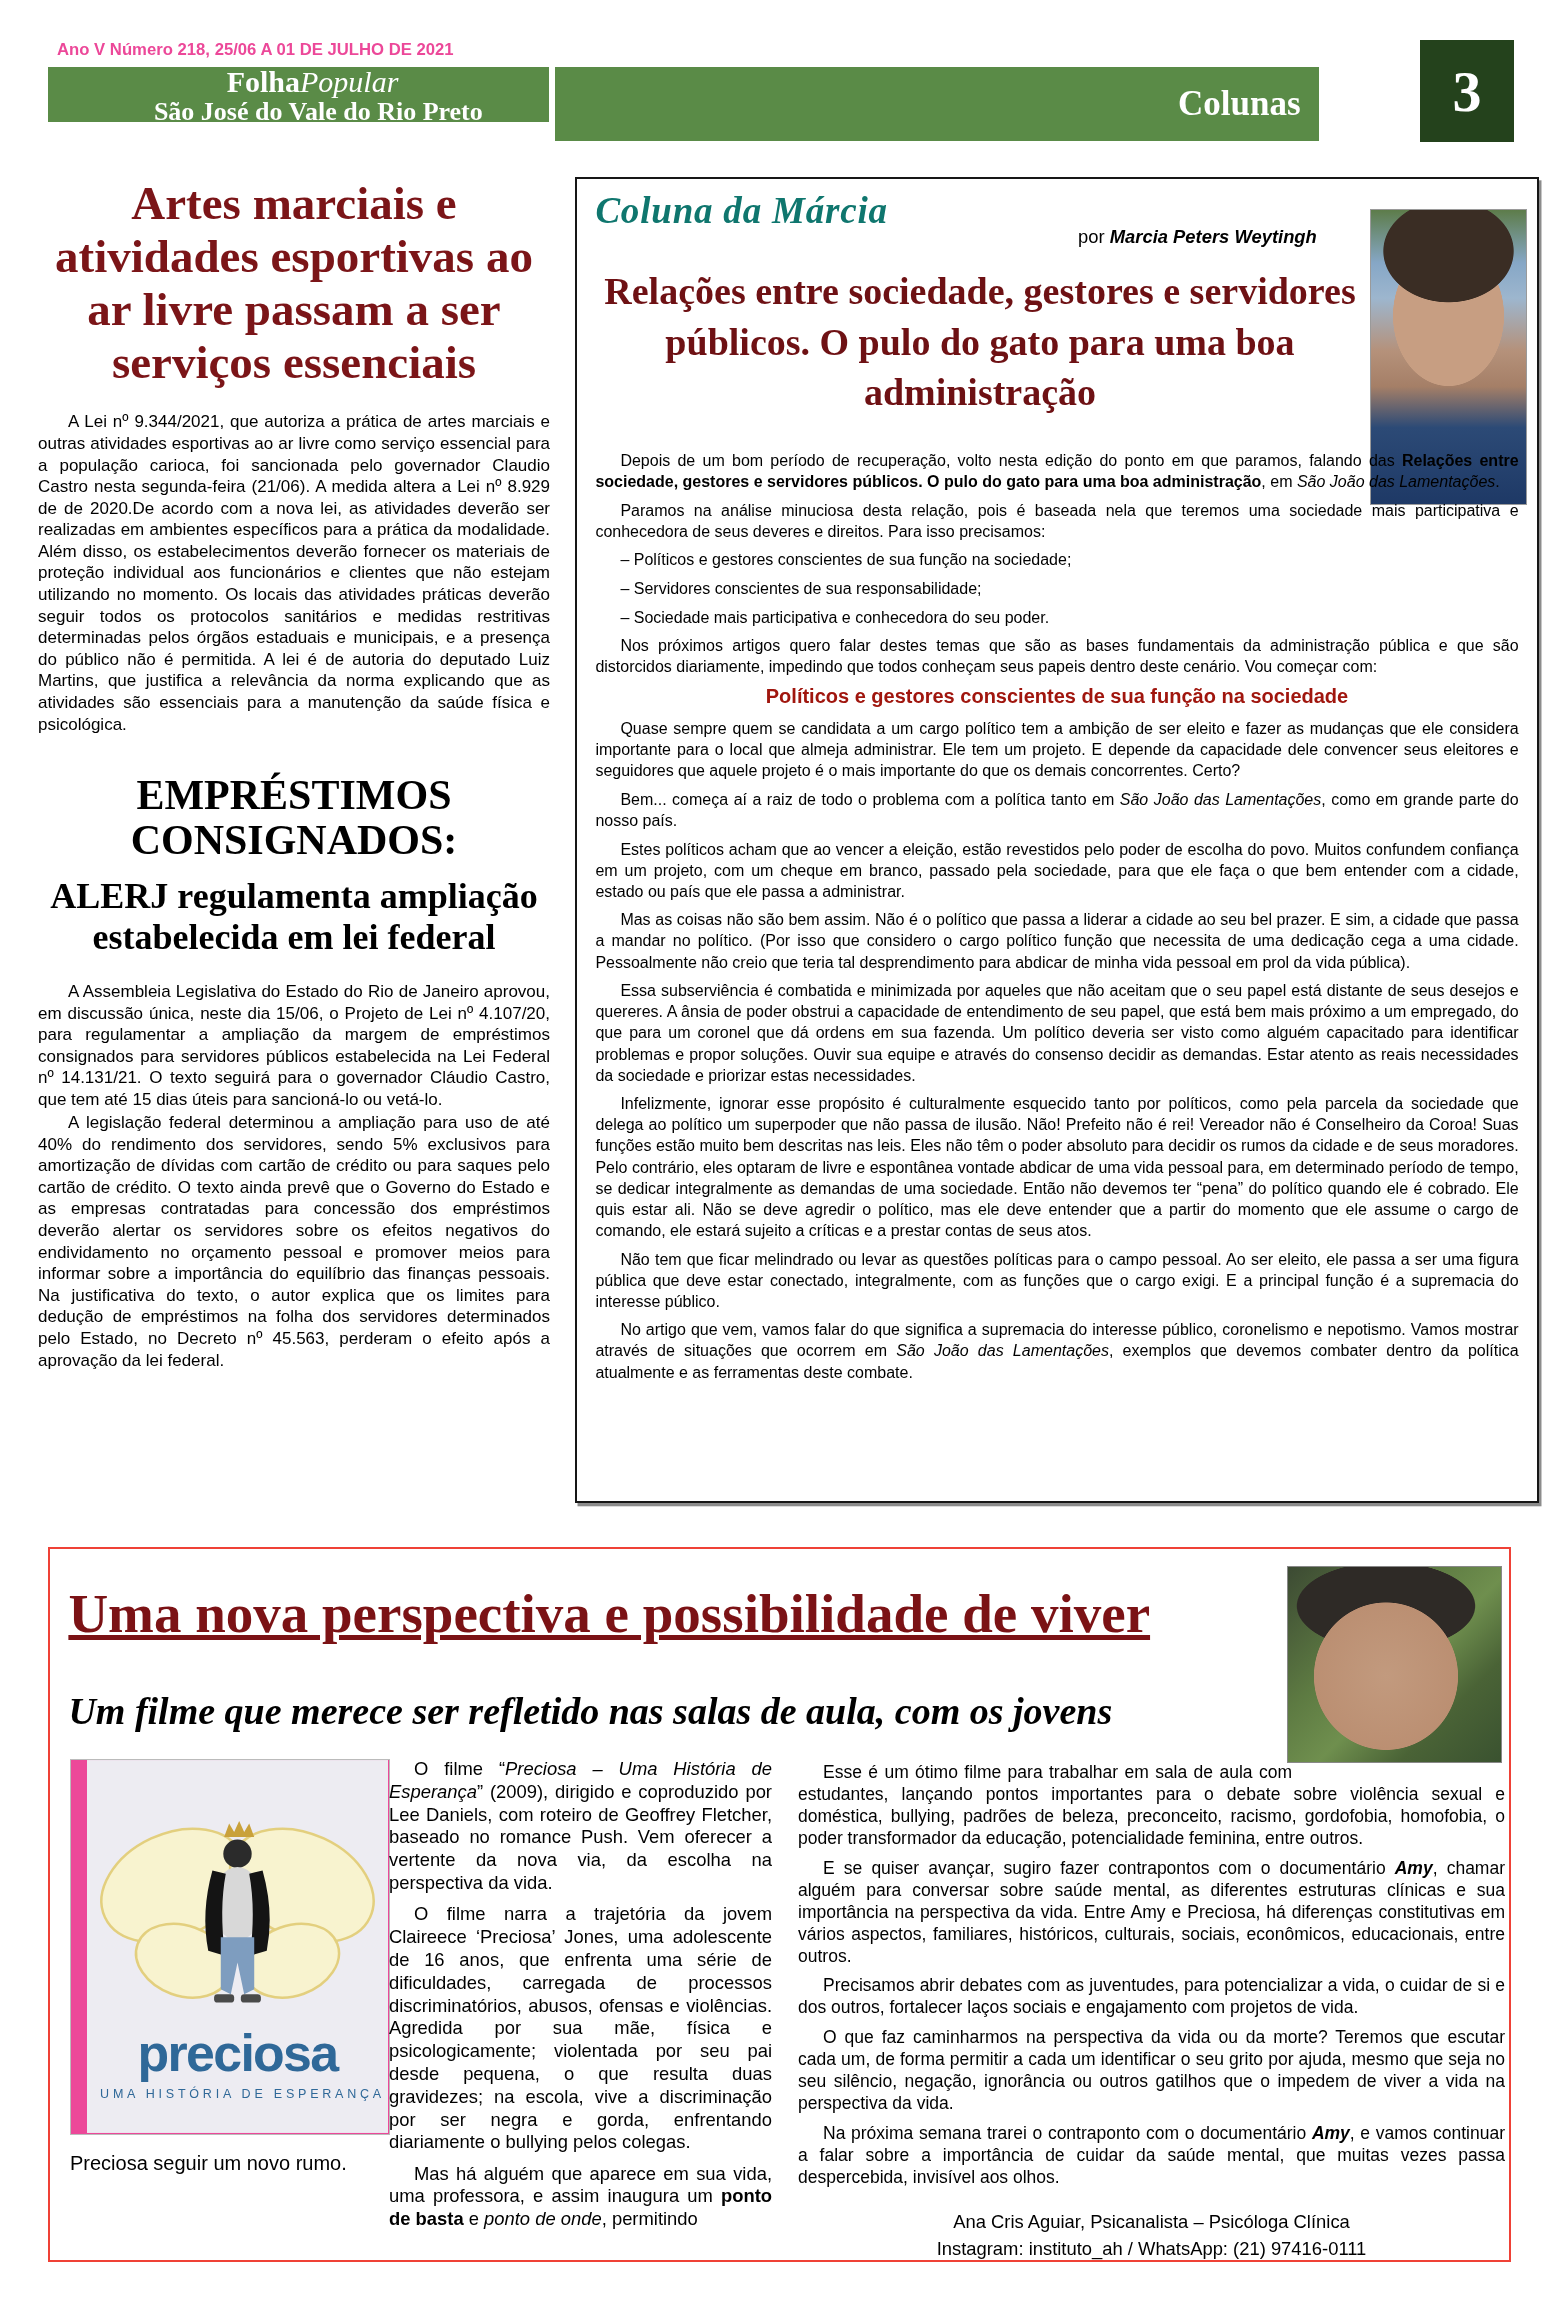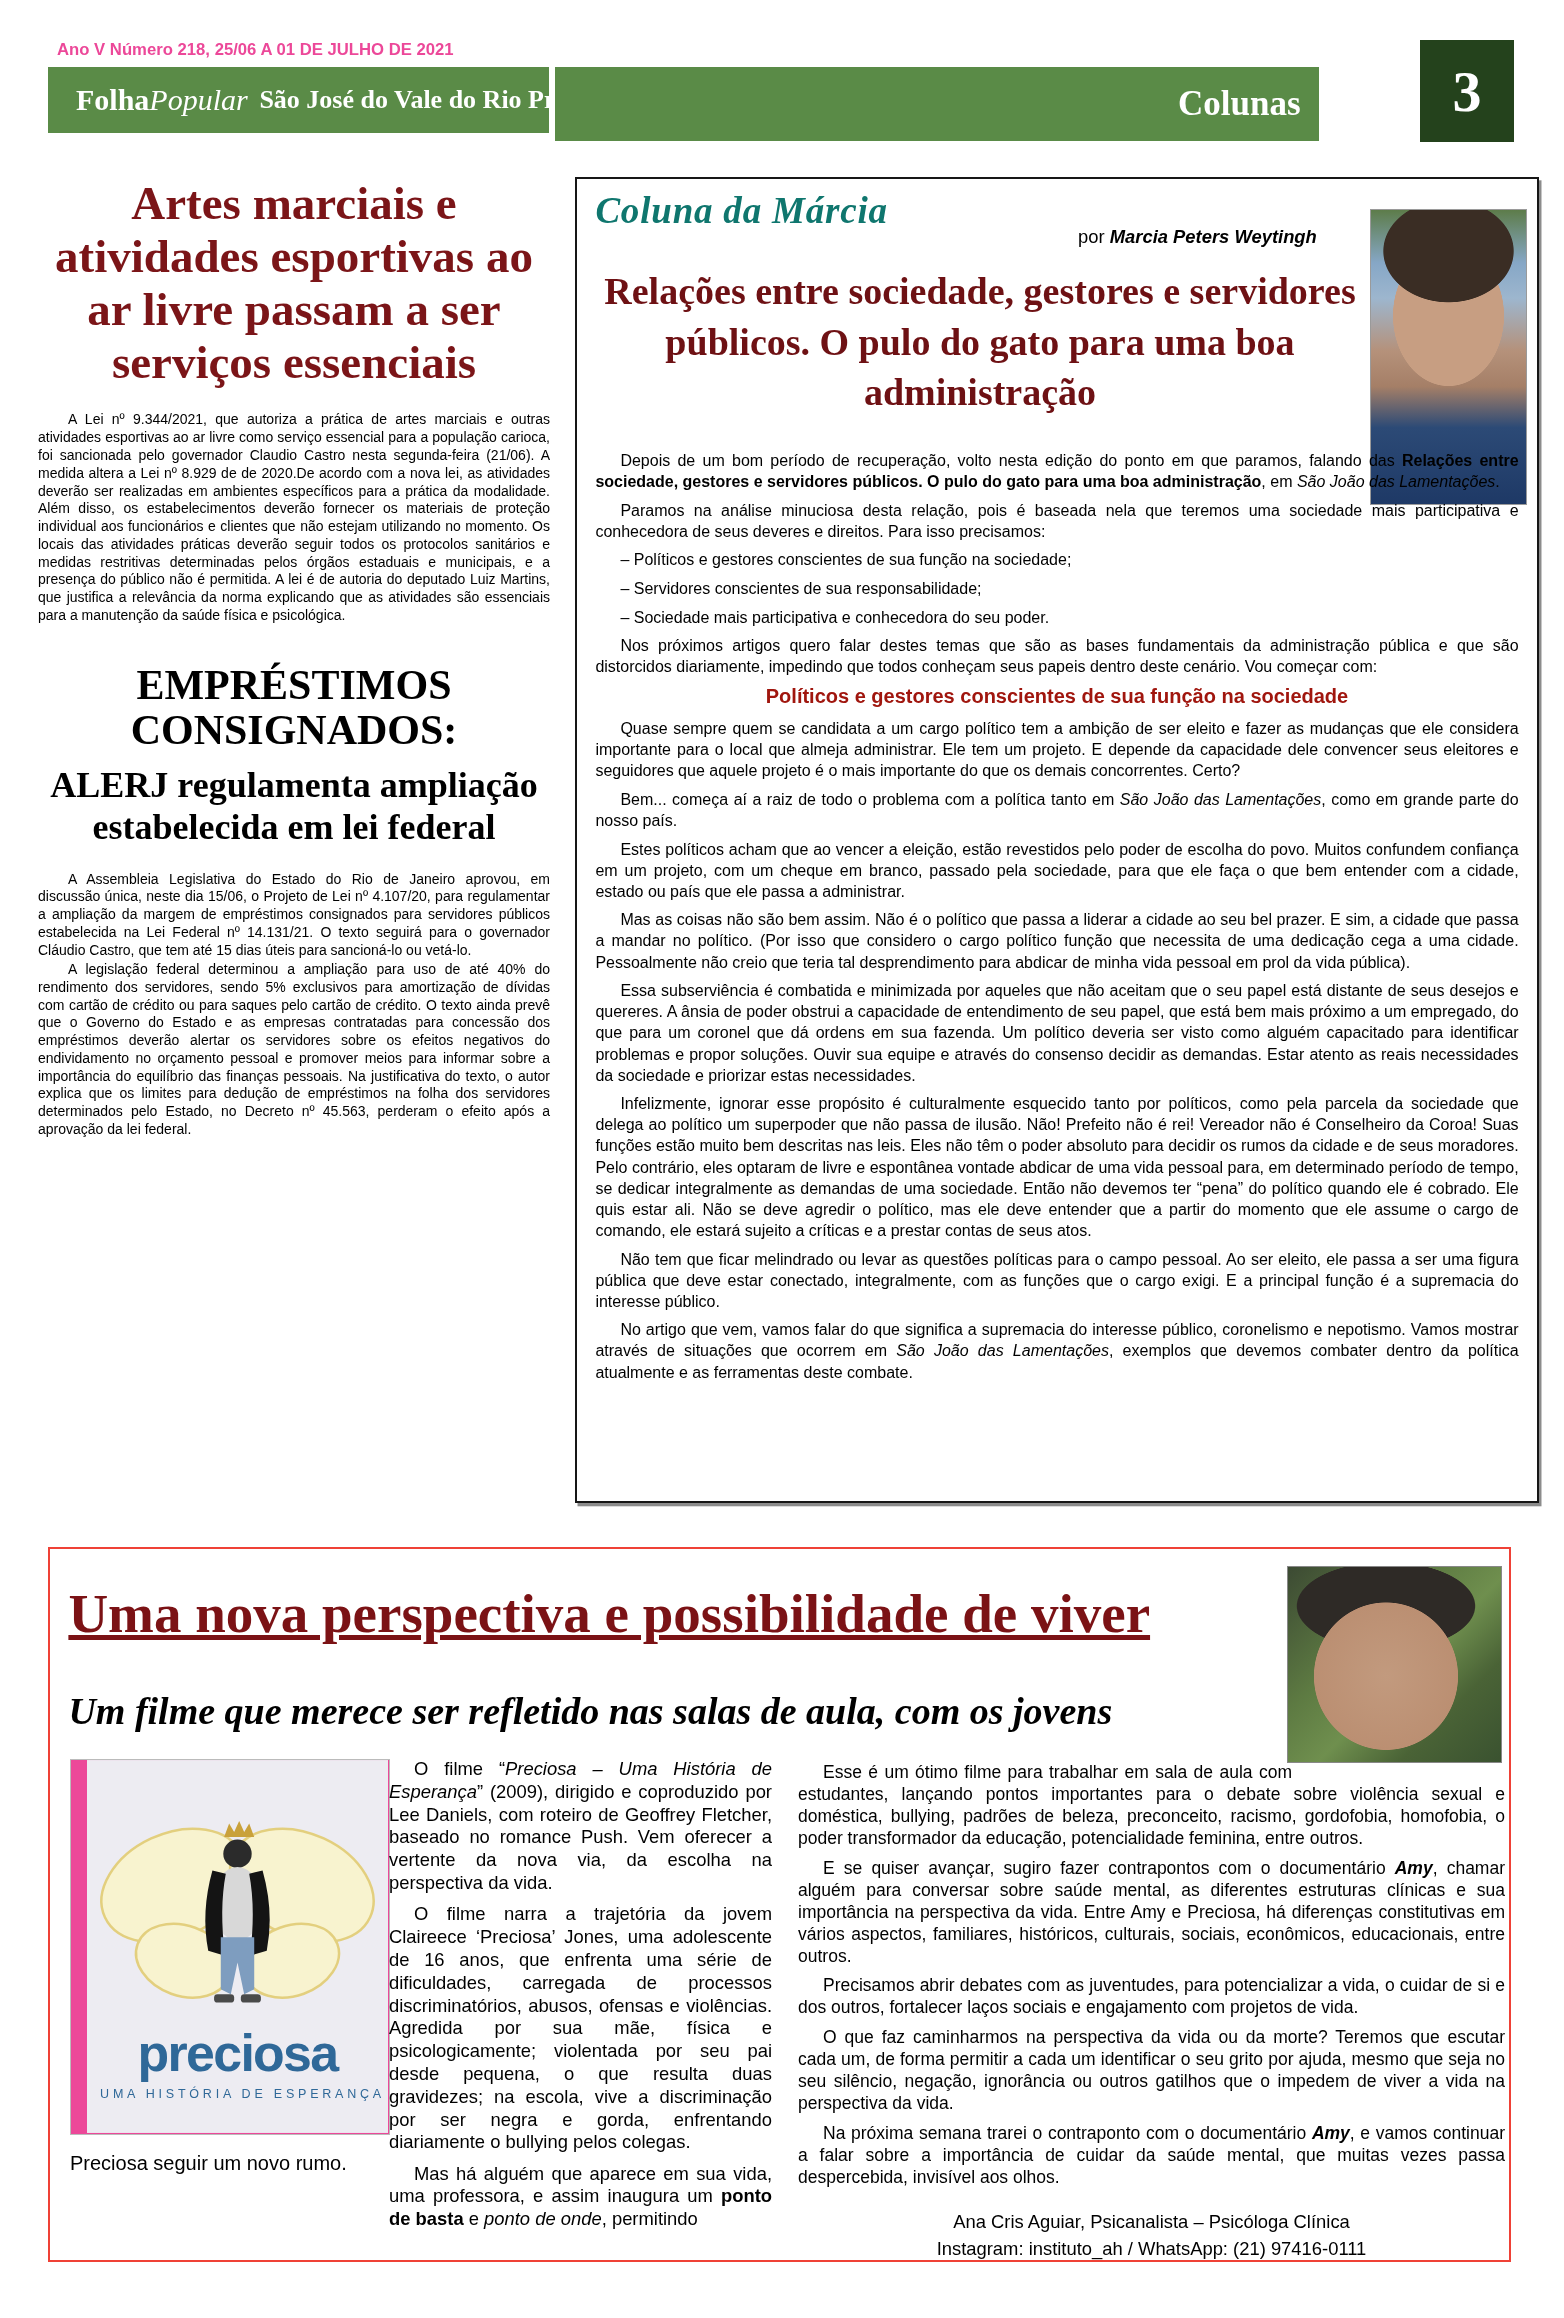--- a/index.html
+++ b/index.html
@@ -3,38 +3,38 @@
 <meta charset="utf-8">
 <style>
   html,body{margin:0;padding:0;background:#ffffff;}
   .page{position:relative;width:1564px;height:2319px;background:#fff;overflow:hidden;
         font-family:"Liberation Sans","DejaVu Sans",sans-serif;color:#111;}
   .b{font-weight:bold;}
   .i{font-style:italic;}
 
   
   .edition-line{position:absolute;left:57px;top:40px;font-size:16.7px;font-weight:700;color:#ec4899;}
-  .green-left{position:absolute;left:48px;top:67px;width:501px;height:66px;background:#5a8b47;
-              display:flex;align-items:center;padding-left:28px;box-sizing:border-box;}
+  .green-left{position:absolute;left:48px;top:67px;width:501px;height:55px;background:#5a8b47;
+              display:flex;align-items:center;padding-left:28px;box-sizing:border-box;flex-direction:column;}
   .logo{font-family:"Liberation Serif","DejaVu Serif",serif;color:#fff;font-size:30px;line-height:1;}
   .logo .logo-bold{font-weight:bold;}
   .logo .logo-italic{font-style:italic;font-weight:400;}
   .city{font-family:"Liberation Serif","DejaVu Serif",serif;color:#fff;font-size:26px;font-weight:bold;margin-left:11.7px;white-space:nowrap;}
   .green-right{position:absolute;left:555px;top:67px;width:764px;height:74px;background:#5a8b47;
                display:flex;align-items:center;justify-content:flex-end;padding-right:18.4px;box-sizing:border-box;}
   .section-name{font-family:"Liberation Serif","DejaVu Serif",serif;color:#fff;font-size:35px;font-weight:bold;}
   .page-number-box{position:absolute;left:1420px;top:40px;width:94px;height:102px;background:#24421c;
                    display:flex;align-items:center;justify-content:center;}
   .page-number{font-family:"Liberation Serif","DejaVu Serif",serif;color:#fff;font-size:58px;font-weight:bold;}
 
   
   .left-col{position:absolute;left:38px;top:177px;width:512px;}
   .a1-title{font-family:"Liberation Serif","DejaVu Serif",serif;font-weight:bold;color:#7b1518;
             font-size:47px;line-height:1.13;text-align:center;margin:0;}
-  .news-body p{font-size:14px;line-height:1.27;text-align:justify;text-indent:30px;margin:0 0 1.7px 0;color:#000;}
+  .news-body p{font-size:17px;line-height:1.27;text-align:justify;text-indent:30px;margin:0 0 1.7px 0;color:#000;}
   .a1-body{margin-top:22px;}
   .a2-block{margin-top:38px;}
   .a2-title1{font-family:"Liberation Serif","DejaVu Serif",serif;font-weight:bold;color:#000;
              font-size:42px;line-height:1.08;text-align:center;margin:8px;}
   .a2-title2{font-family:"Liberation Serif","DejaVu Serif",serif;font-weight:bold;color:#000;
              font-size:36px;line-height:1.16;text-align:center;margin:11.7px 0 0 0;}
   .a2-body{margin-top:22px;}
 
   
   .marcia-box{position:absolute;left:575px;top:177px;width:964px;height:1326px;box-sizing:border-box;

